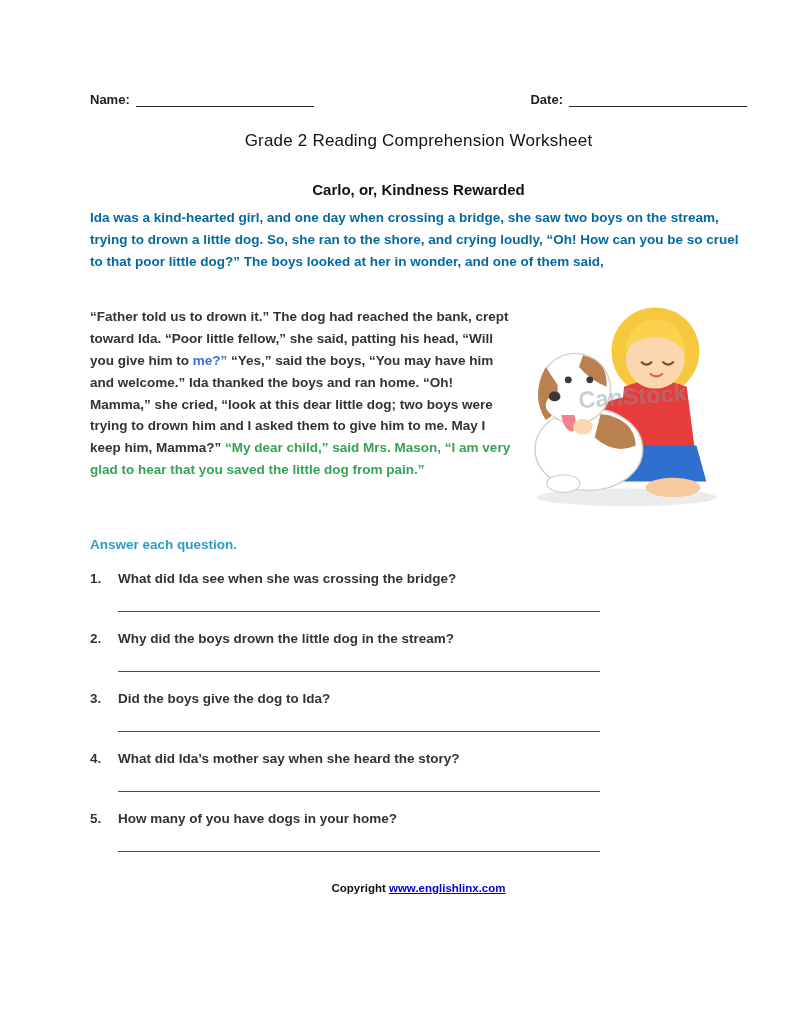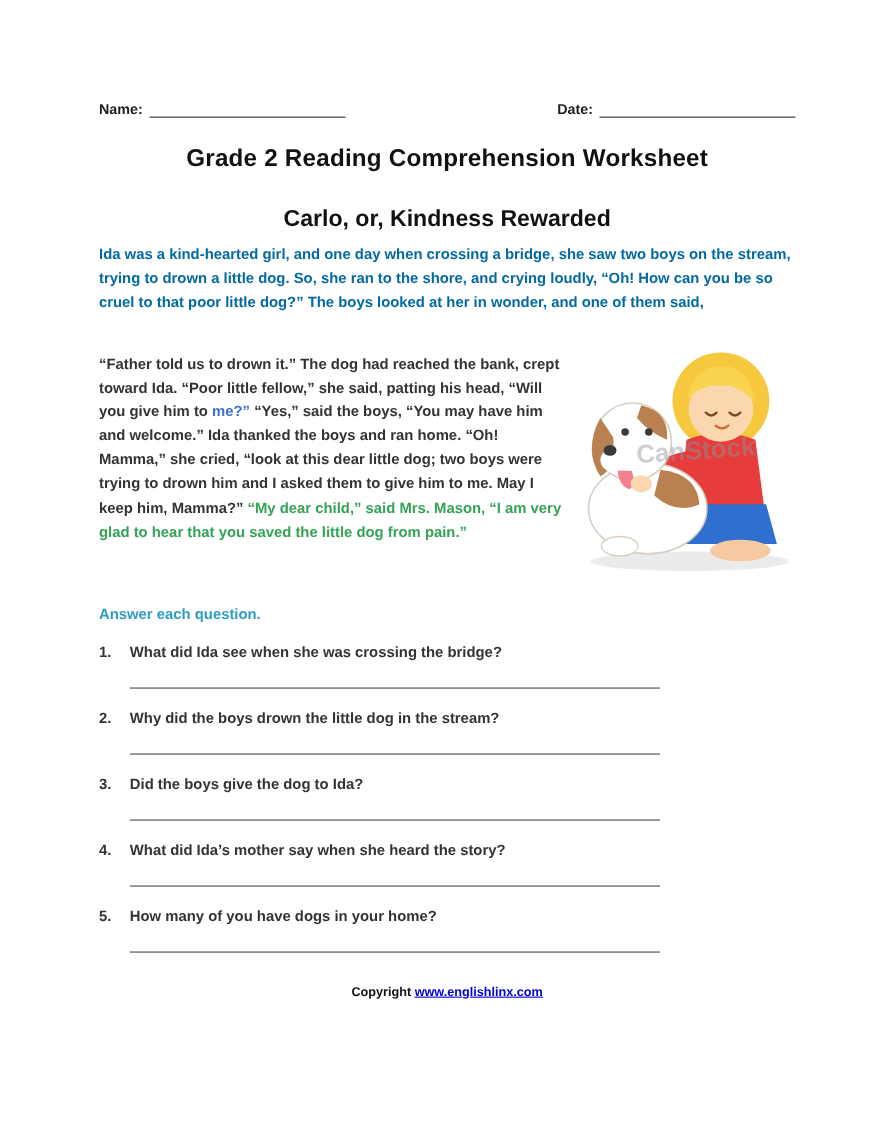--- a/index.html
+++ b/index.html
@@ -5,42 +5,42 @@
   * { margin:0; padding:0; box-sizing:border-box; }
   html,body { background:#ffffff; }
   body {
     width:791px; height:1024px;
     font-family:"Liberation Sans", sans-serif;
     position:relative;
   }
   .page {
     width:791px; height:996px;
     background:#ffffff;
-    padding:92px 68px 0 90px;
+    padding:92px 44px 0 90px;
     position:relative;
     overflow:hidden;
   }
 
   
   .header-row {
     display:flex; justify-content:space-between; align-items:flex-end;
     font-size:13px; font-weight:bold; color:#1d1d1d;
   }
   .header-field { display:flex; align-items:flex-end; }
   .blank-line {
     display:inline-block; width:178px; height:15px;
     border-bottom:1.6px solid #2a2a2a; margin-left:6px;
   }
 
   .page-title {
-    text-align:center; font-size:22px; font-weight:bold; color:#111;
+    text-align:center; font-size:17px; font-weight:normal; color:#111;
     margin-top:24px; letter-spacing:0.2px;
   }
   .story-title {
-    text-align:center; font-size:21px; font-weight:bold; color:#111;
+    text-align:center; font-size:15px; font-weight:bold; color:#111;
     margin-top:30px;
   }
 
   .section-heading {
     font-size:13.5px; font-weight:bold; color:#2d9dc4;
     margin-top:24px;
   }
 
   .story-intro {
     margin-top:9px;

